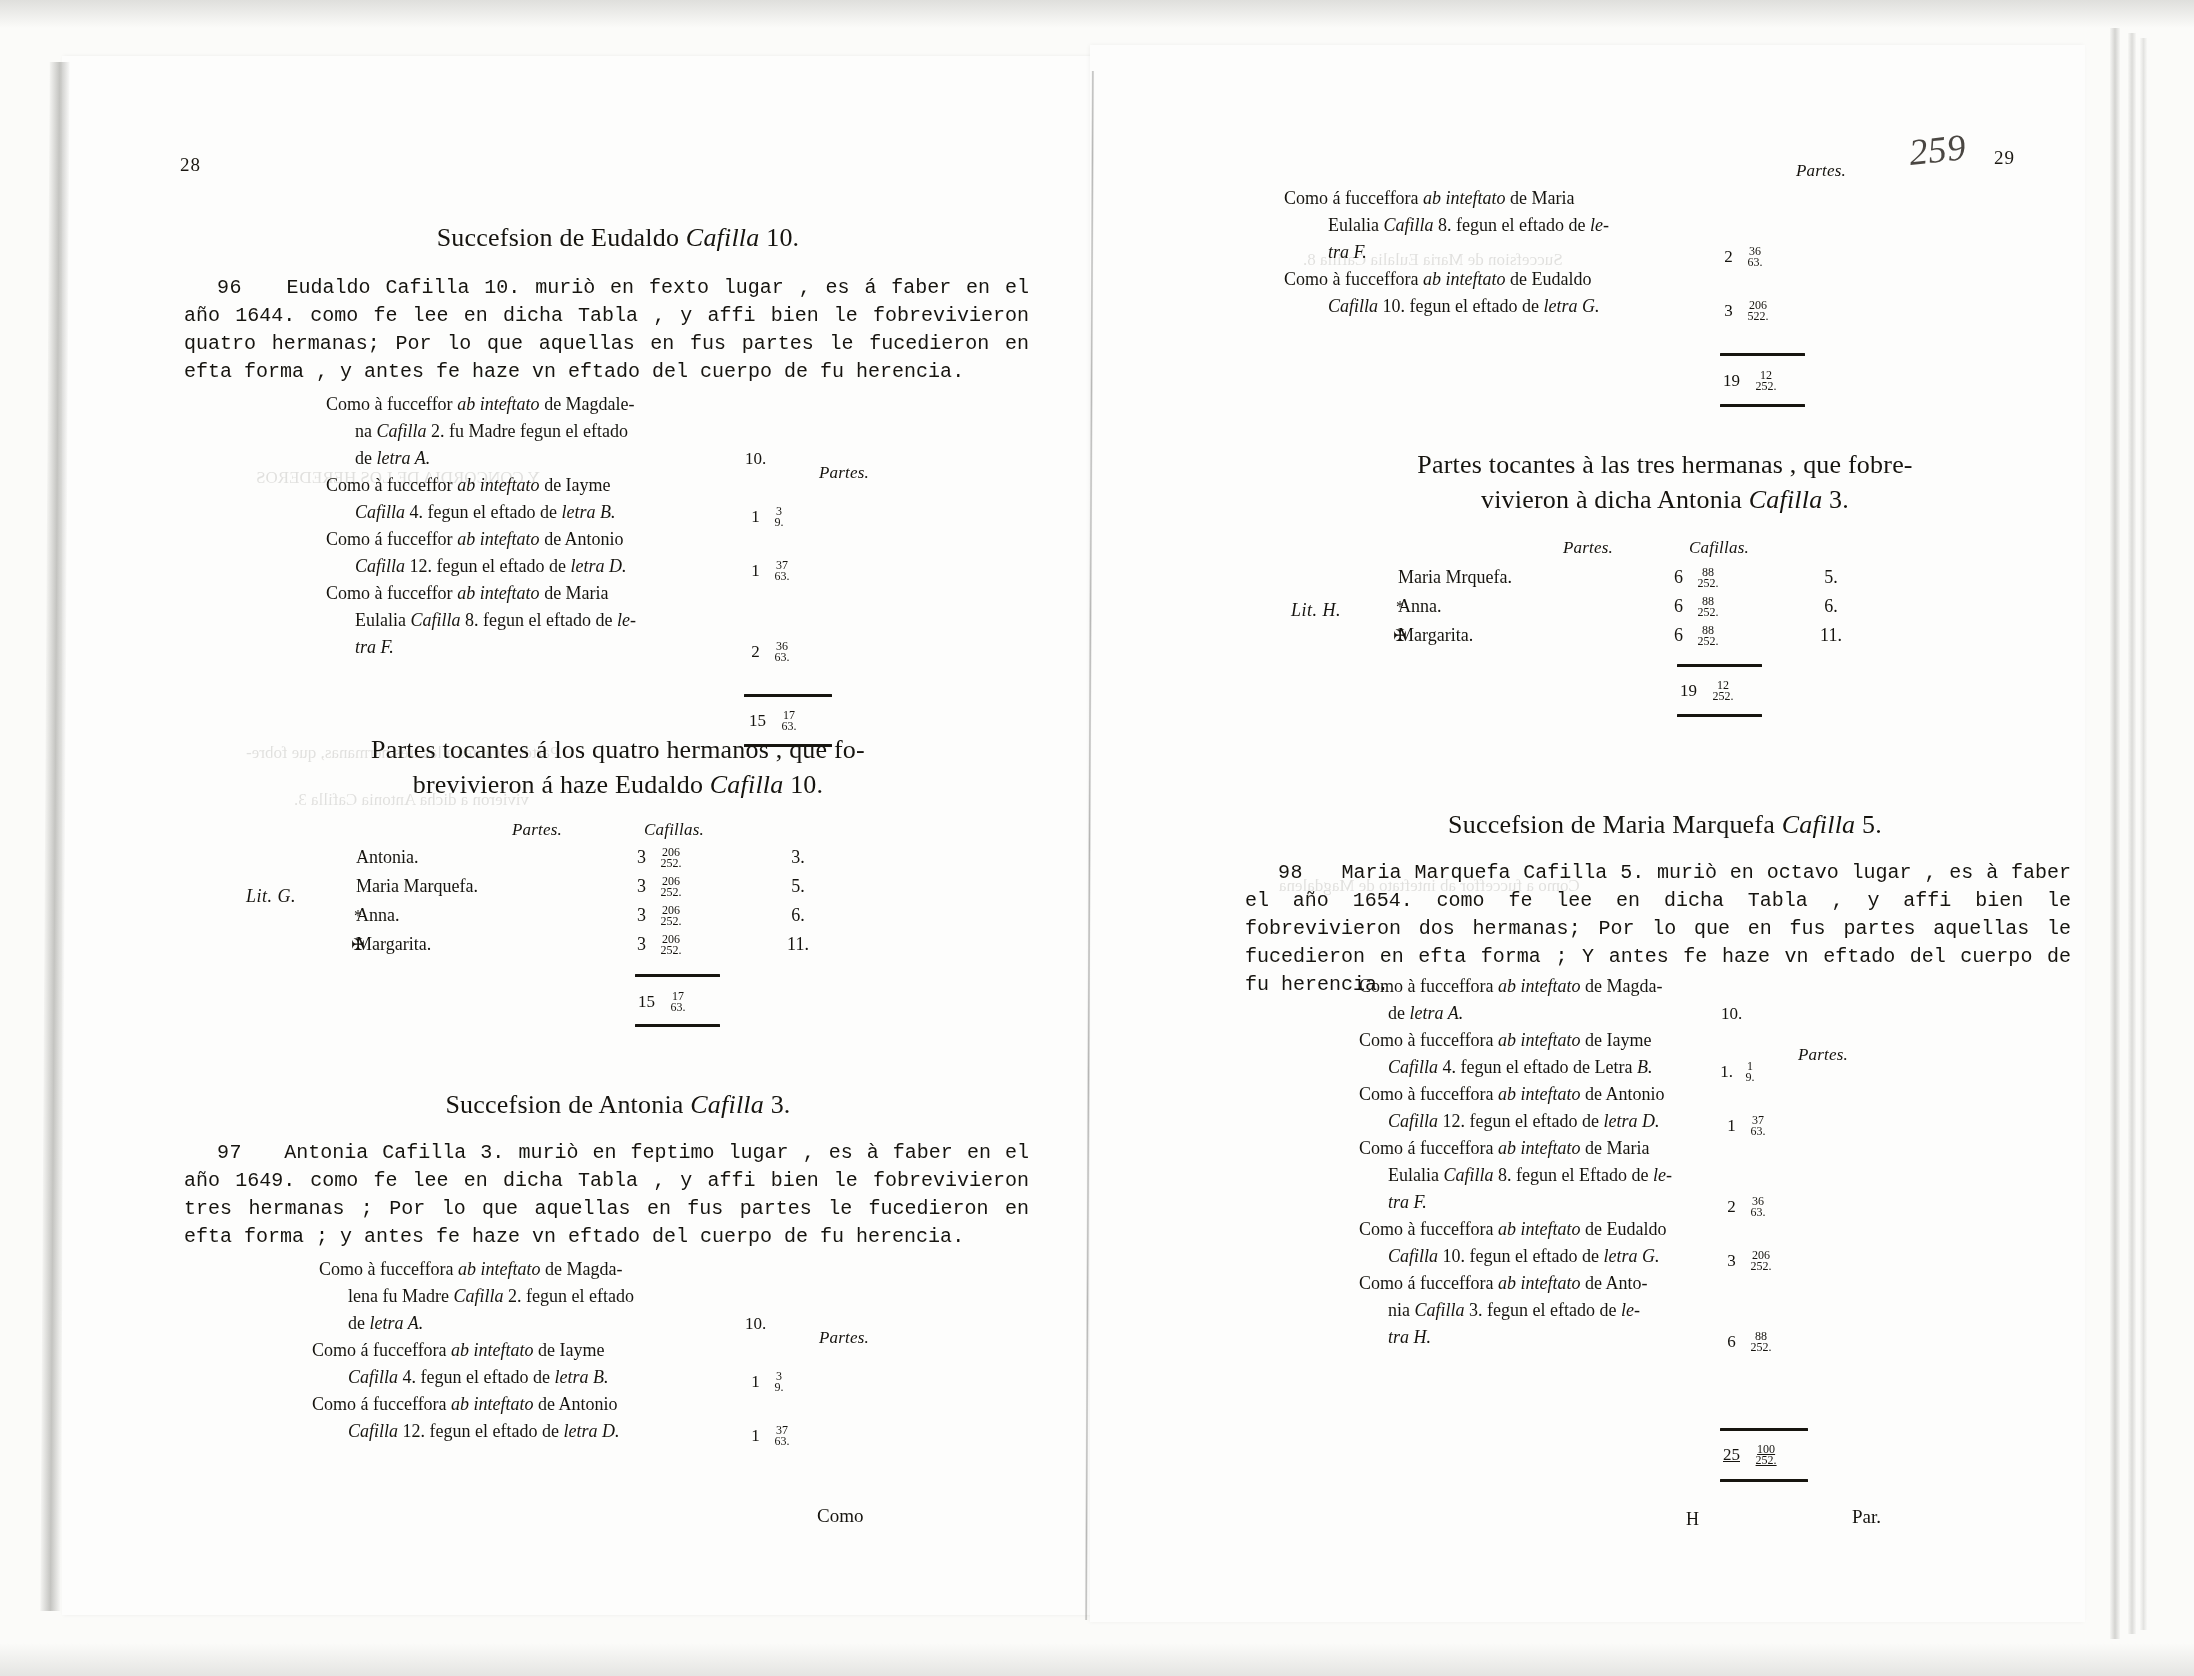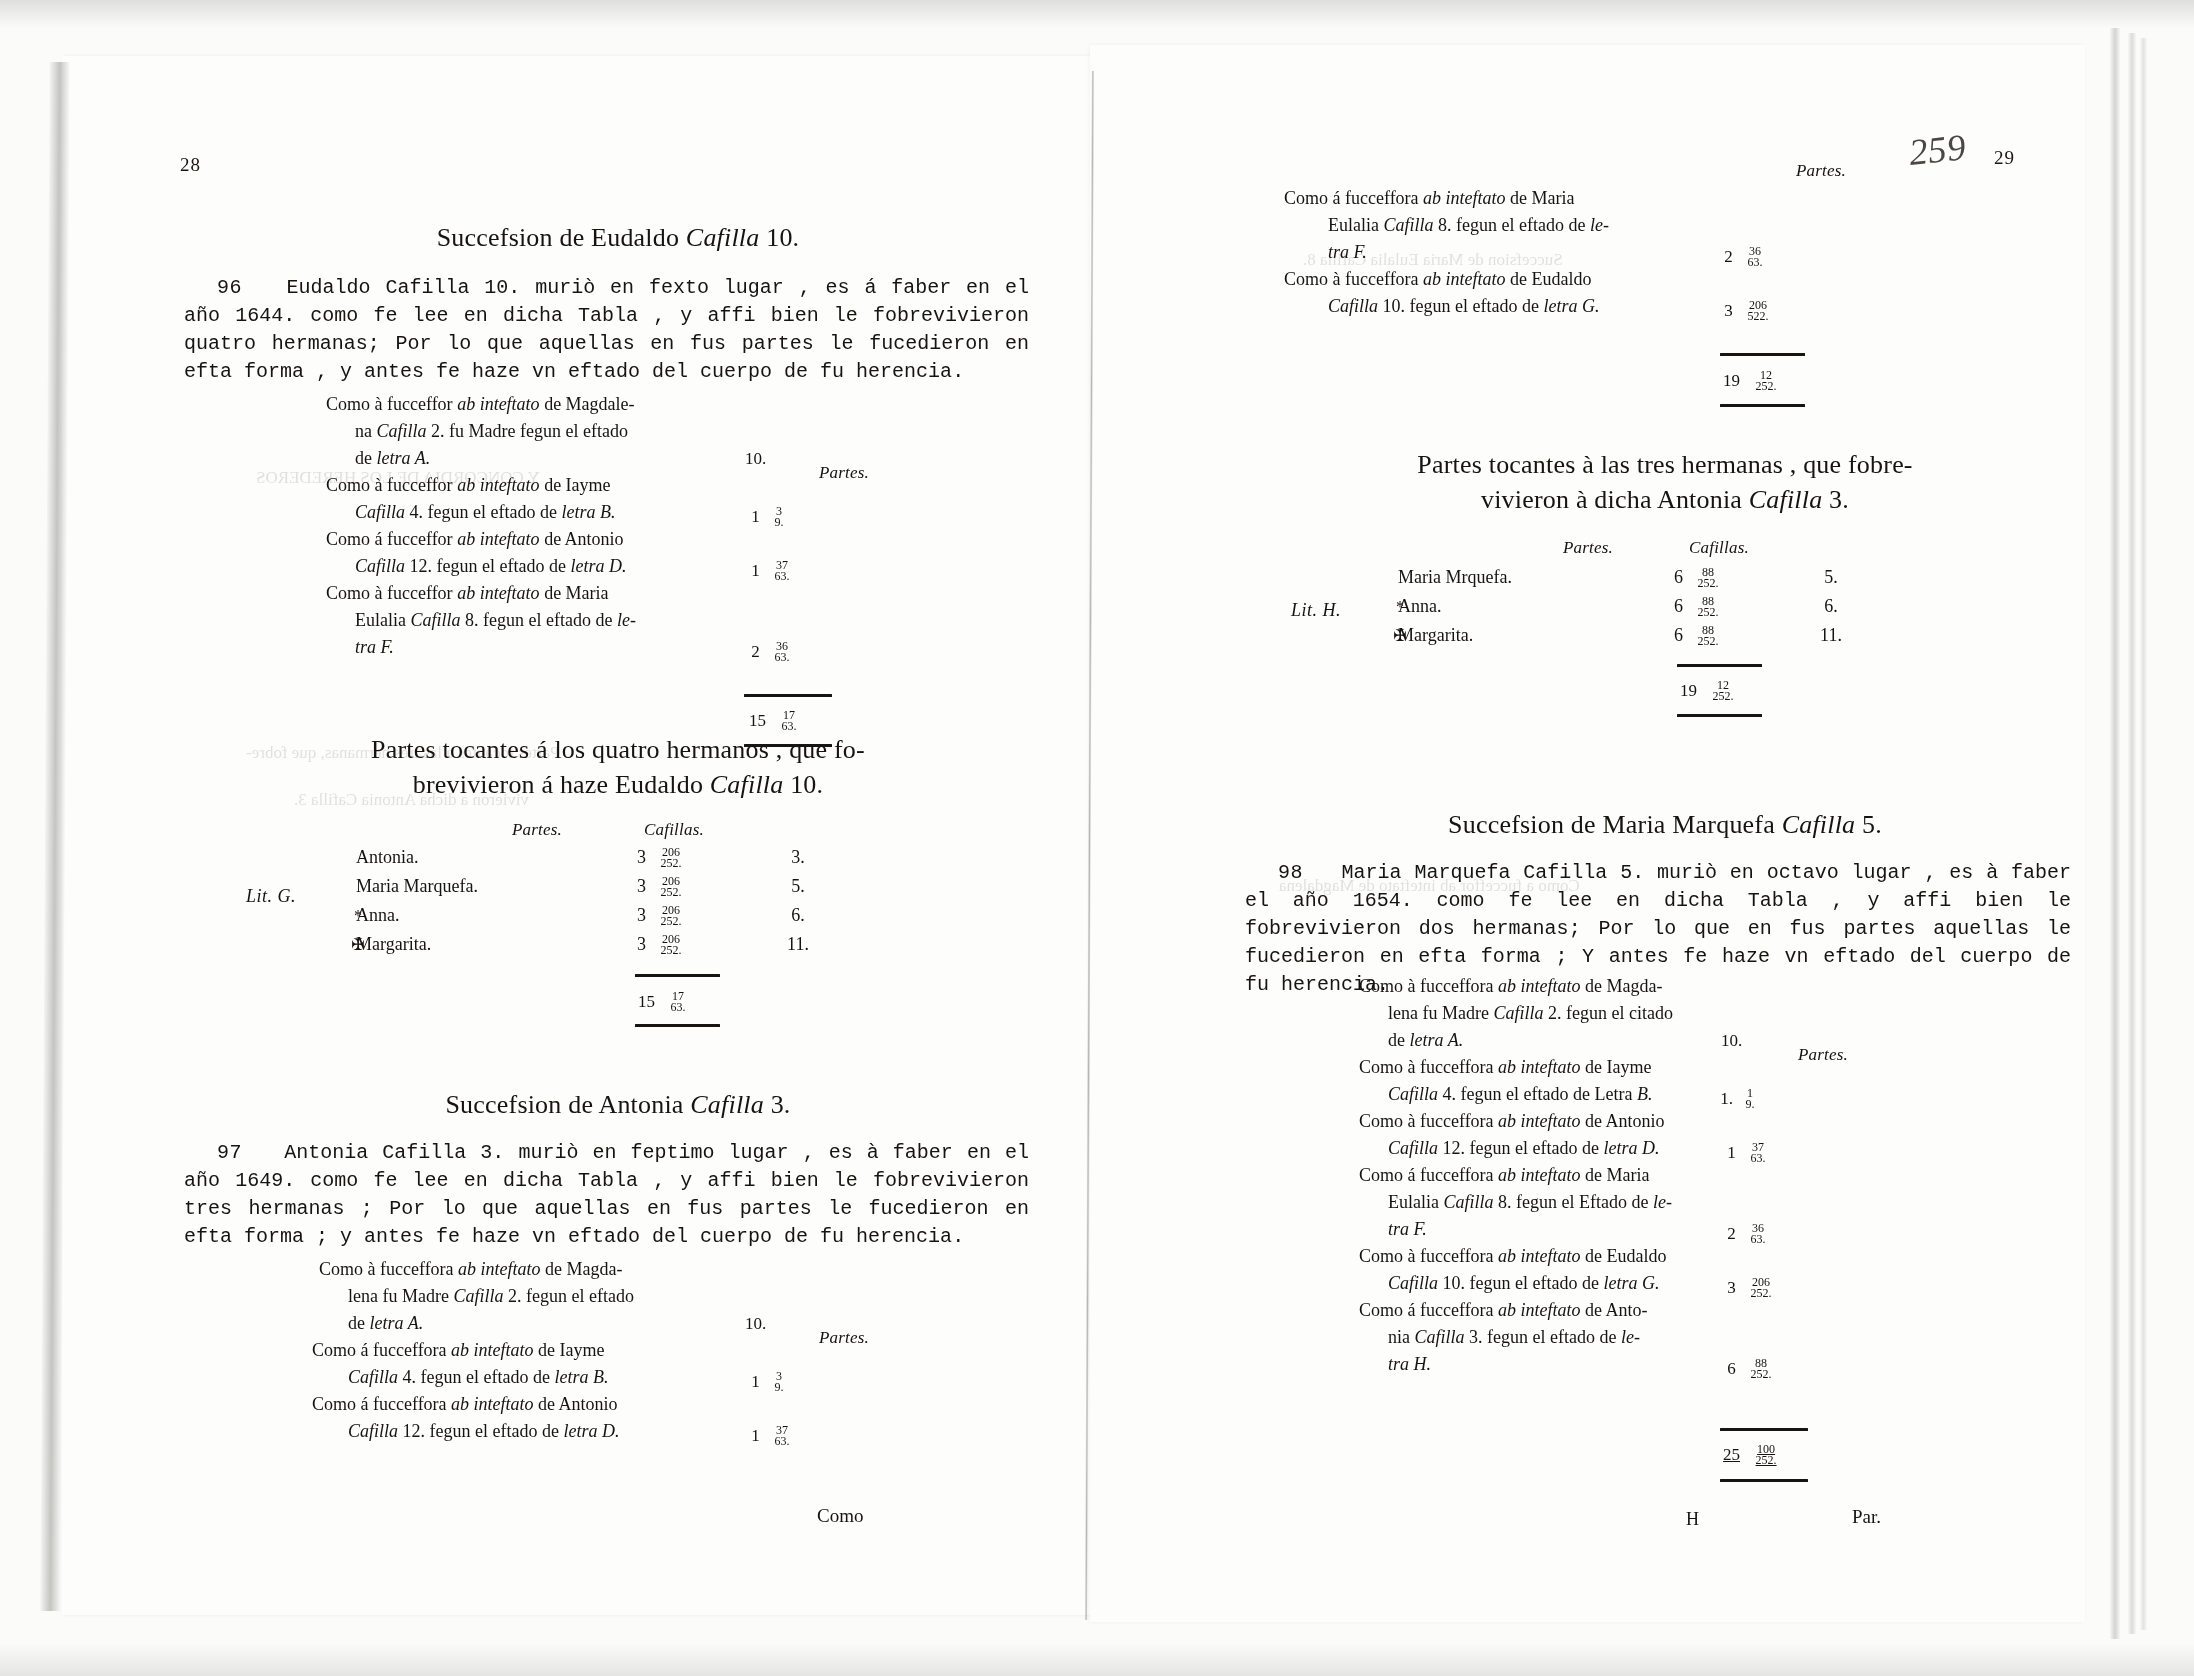--- a/index.html
+++ b/index.html
@@ -501,21 +501,20 @@
         <span>Succefsion de Maria Marquefa </span><span class="it">Cafilla</span><span> 5.</span>
       </div>
     </div>
 
     <div style="position:absolute; left:0; top:784px; width:834px;">
       <p class="para"><span class="num">98</span>&nbsp;&nbsp;&nbsp;<span>Maria Marquefa Cafilla 5. muriò en octavo lugar , es à faber el año 1654. como fe lee en dicha Tabla , y affi bien le fobrevivieron dos hermanas; Por lo que en fus partes aquellas le fucedieron en efta forma ; Y antes fe haze vn eftado del cuerpo de fu herencia.</span></p>
     </div>
 
     <div style="position:absolute; left:95px; top:902px; width:739px;">
       <div class="entry">Como à fucceffora <span class="it">ab inteftato</span> de Magda-</div>
-      <div class="entry" style="text-indent:0; padding-left:52px;">lena fu Madre <span class="it">Cafilla</span> 2. fegun el citado</div>
       <div class="entry" style="text-indent:0; padding-left:52px;">de <span class="it">letra A.</span></div>
       <div class="amtline">
           <div class="amt" style="left:384px; top:-23px;">
             <span class="whole">10.</span>
           </div>
         </div>
       <div class="colhead" style="left:462px; top:72px;">Partes.</div>
 
       <div class="entry">Como à fucceffora <span class="it">ab inteftato</span> de Iayme</div>
       <div class="entry" style="text-indent:0; padding-left:52px;"><span class="it">Cafilla</span> 4. fegun el eftado de Letra <span class="it">B.</span></div>

